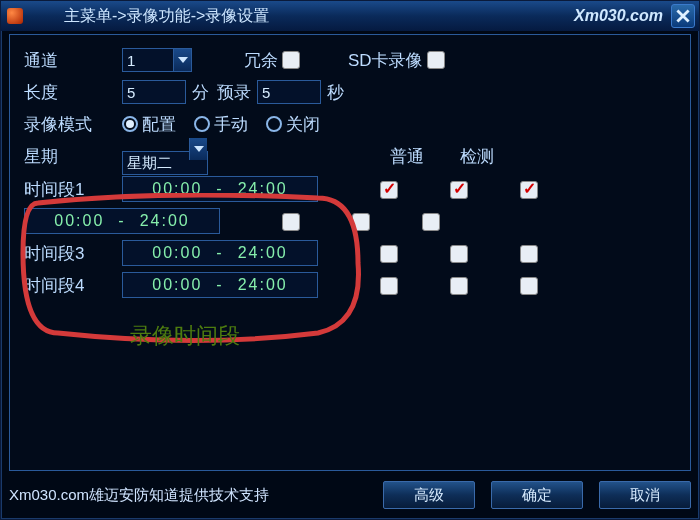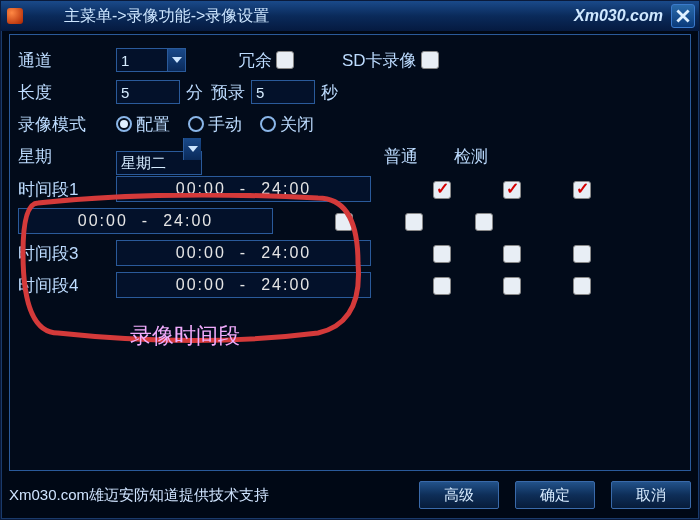--- a/index.html
+++ b/index.html
@@ -60,21 +60,21 @@
   }
   .close-btn svg { width: 14px; height: 14px; }
   .body {
     position: absolute;
     top: 33px;
     left: 8px;
     right: 8px;
     bottom: 48px;
     border: 1px solid #2a5a9a;
     background: #020b1a;
-    padding: 10px 8px;
+    padding: 10px 14px;
     color: #bddcff;
     font-size: 17px;
   }
   .row {
     display: flex;
     align-items: center;
     height: 30px;
     margin-bottom: 2px;
   }
   .lbl {
@@ -163,25 +163,25 @@
   .col-h { width: 70px; text-align: center; }
   .period-row {
     display: flex;
     align-items: center;
     height: 32px;
   }
   .period-row .plabel {
     width: 98px;
   }
   .period-input {
-    width: 255px;
+    width: 196px;
     height: 26px;
     background: #03112a;
     border: 1px solid #2a5a9a;
-    color: #e5e5e5;
+    color: #86efac;
     display: flex;
     align-items: center;
     justify-content: center;
     font-size: 16px;
     letter-spacing: 2px;
   }
   .period-input .dash { margin: 0 14px; }
   .ccell {
     width: 70px;
     text-align: center;
@@ -191,40 +191,40 @@
     left: 8px;
     top: 158px;
     width: 348px;
     height: 160px;
     pointer-events: none;
   }
   .ann-label {
     position: absolute;
     left: 120px;
     top: 286px;
-    color: #f0abfc;
+    color: #4d7c0f;
     font-size: 22px;
     pointer-events: none;
   }
   .footer {
     position: absolute;
     left: 8px;
     right: 8px;
     bottom: 8px;
     height: 32px;
     display: flex;
     align-items: center;
   }
   .footer-text {
     color: #cfe4ff;
     font-size: 15px;
     flex: 1;
   }
   .btn {
-    width: 80px;
+    width: 92px;
     height: 28px;
     margin-left: 16px;
     background: linear-gradient(to bottom,#22528a 0%, #0e2e58 50%, #071c3a 100%);
     border: 1px solid #3a6aaa;
     color: #d8ecff;
     font-size: 15px;
     display: flex;
     align-items: center;
     justify-content: center;
     cursor: pointer;

